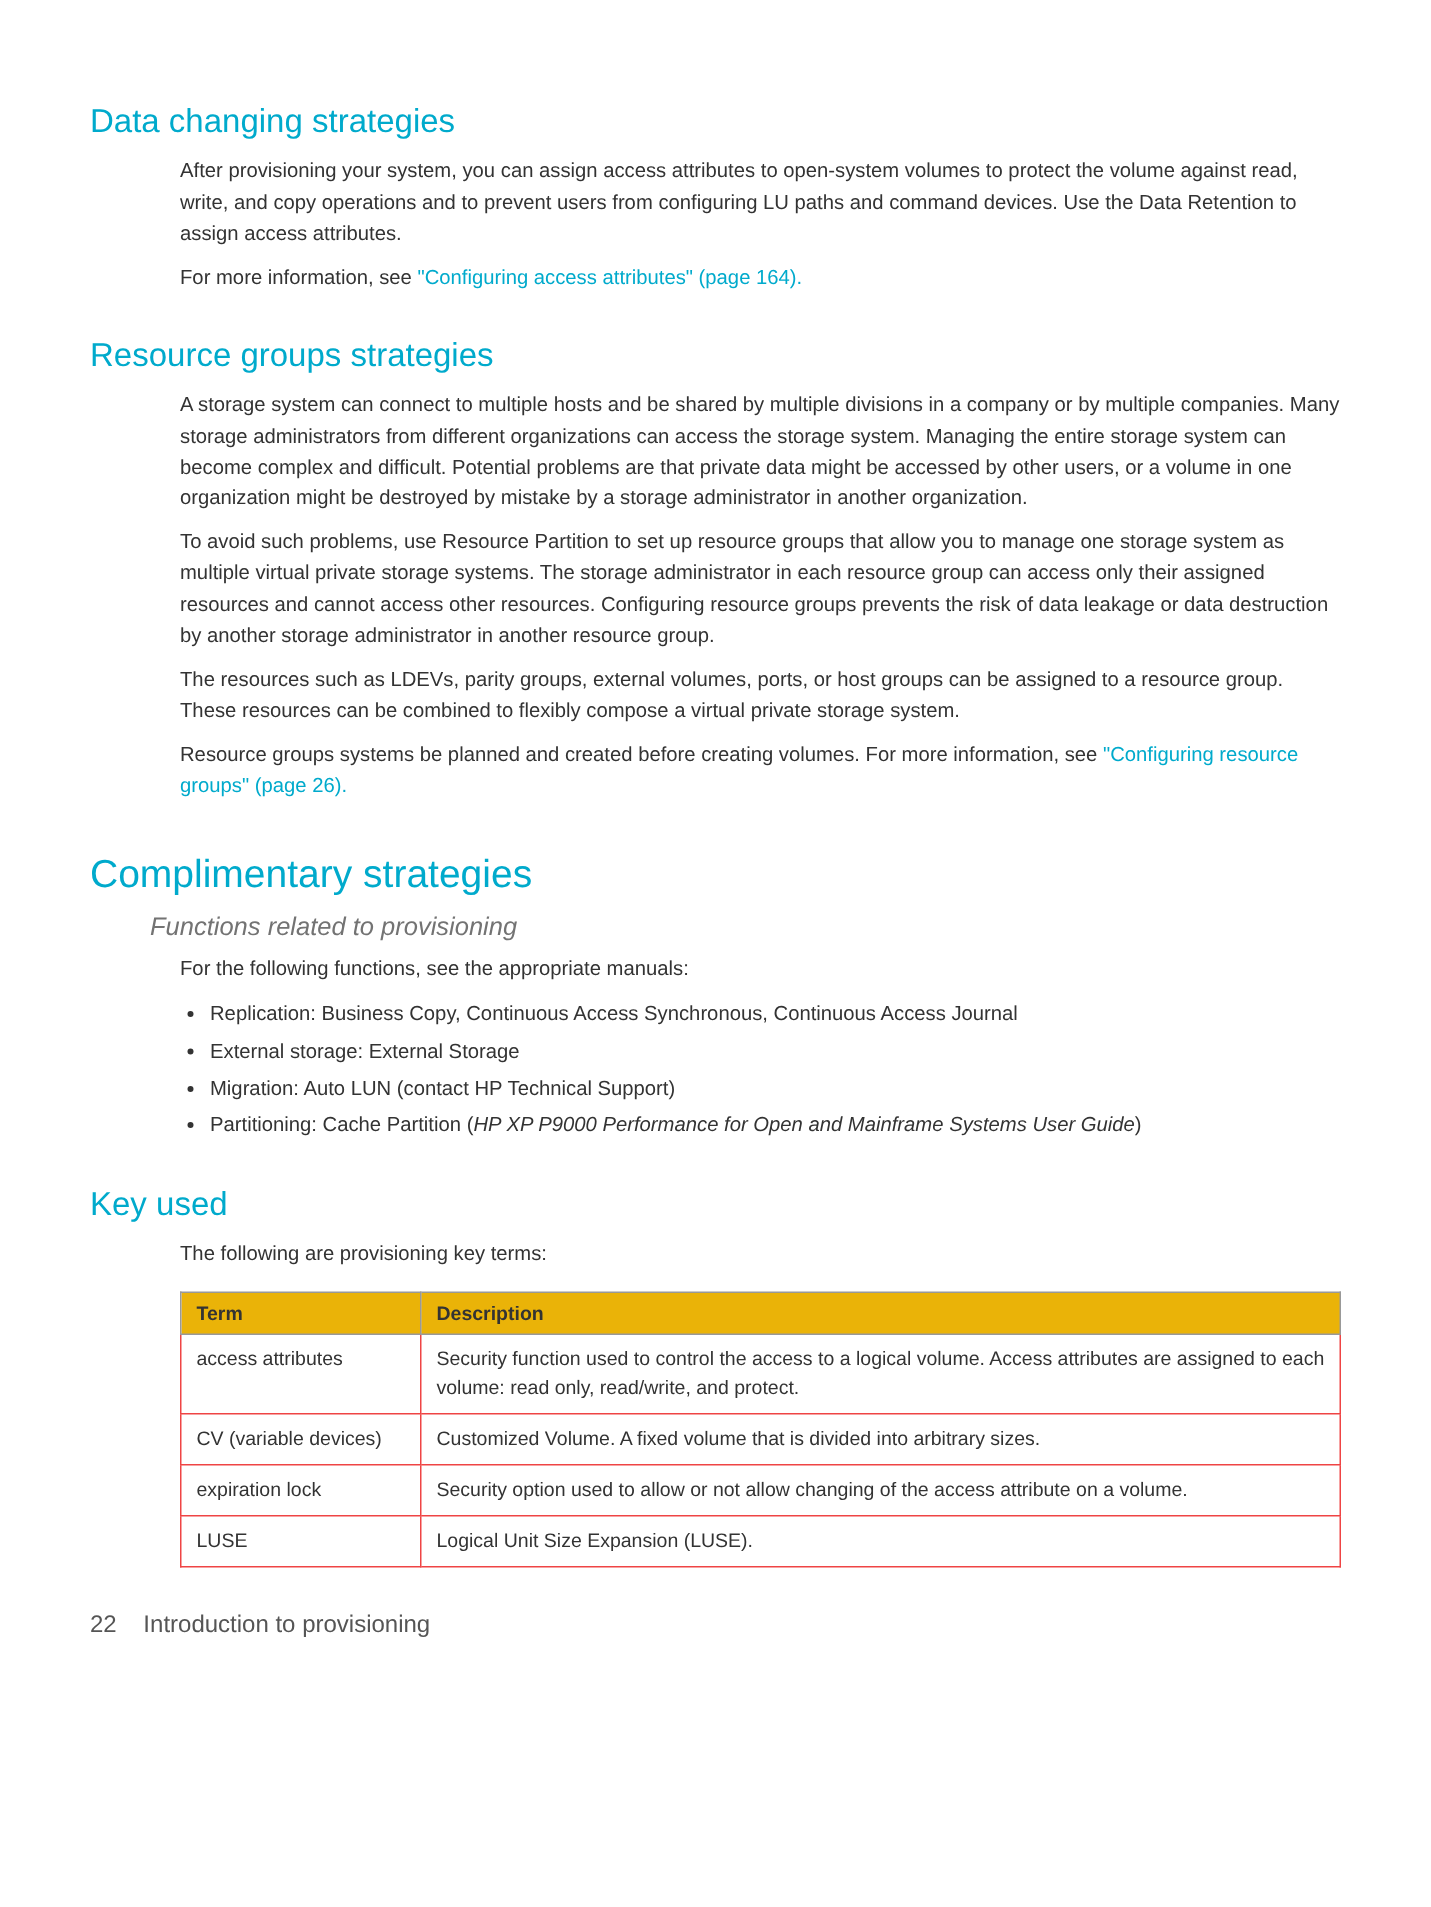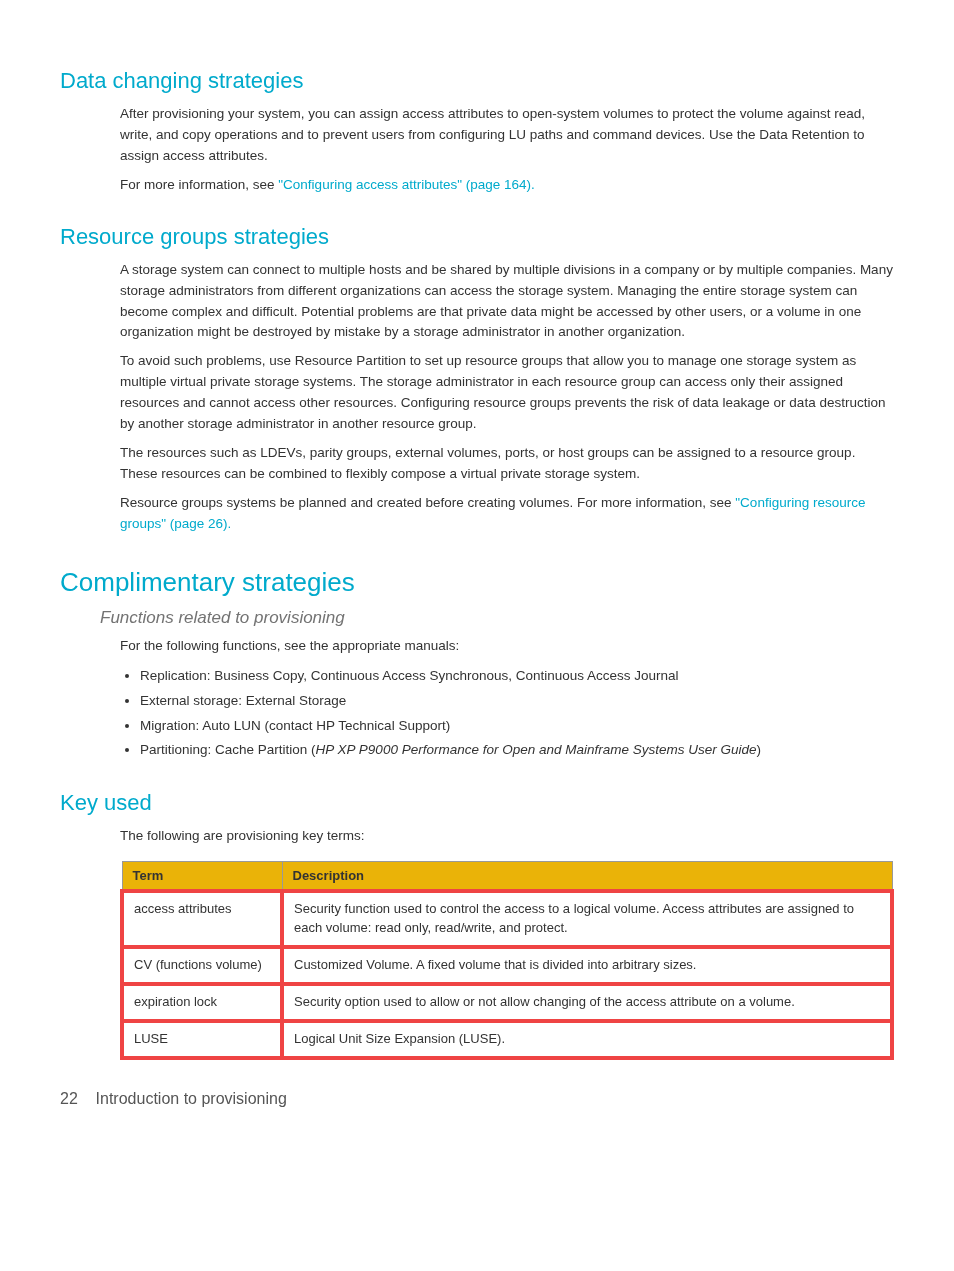--- a/index.html
+++ b/index.html
@@ -61,21 +61,21 @@
     }
     .key-terms-table th {
       background: #eab308;
       border: 1px solid #999;
       padding: 6px 10px;
       font-size: 13px;
       font-weight: bold;
       text-align: left;
     }
     .key-terms-table td {
-      border: 4px solid #ef4444;
+      border: 1px solid #ef4444;
       padding: 7px 10px;
       font-size: 13px;
       vertical-align: top;
       line-height: 1.45;
     }
     .key-terms-table td:first-child {
       width: 160px;
       white-space: nowrap;
     }
     .footer-text {
@@ -120,21 +120,21 @@
       <th>Term</th>
       <th>Description</th>
     </tr>
   </thead>
   <tbody id="key-terms-body">
   <tr>
         <td>access attributes</td>
         <td>Security function used to control the access to a logical volume. Access attributes are assigned to each volume: read only, read/write, and protect.</td>
       </tr>
       <tr>
-        <td>CV (functions volume)</td>
+        <td>CV (variable devices)</td>
         <td>Customized Volume. A fixed volume that is divided into arbitrary sizes.</td>
       </tr>
       <tr>
         <td>expiration lock</td>
         <td>Security option used to allow or not allow changing of the access attribute on a volume.</td>
       </tr>
       <tr>
         <td>LUSE</td>
         <td>Logical Unit Size Expansion (LUSE).</td>
       </tr>

